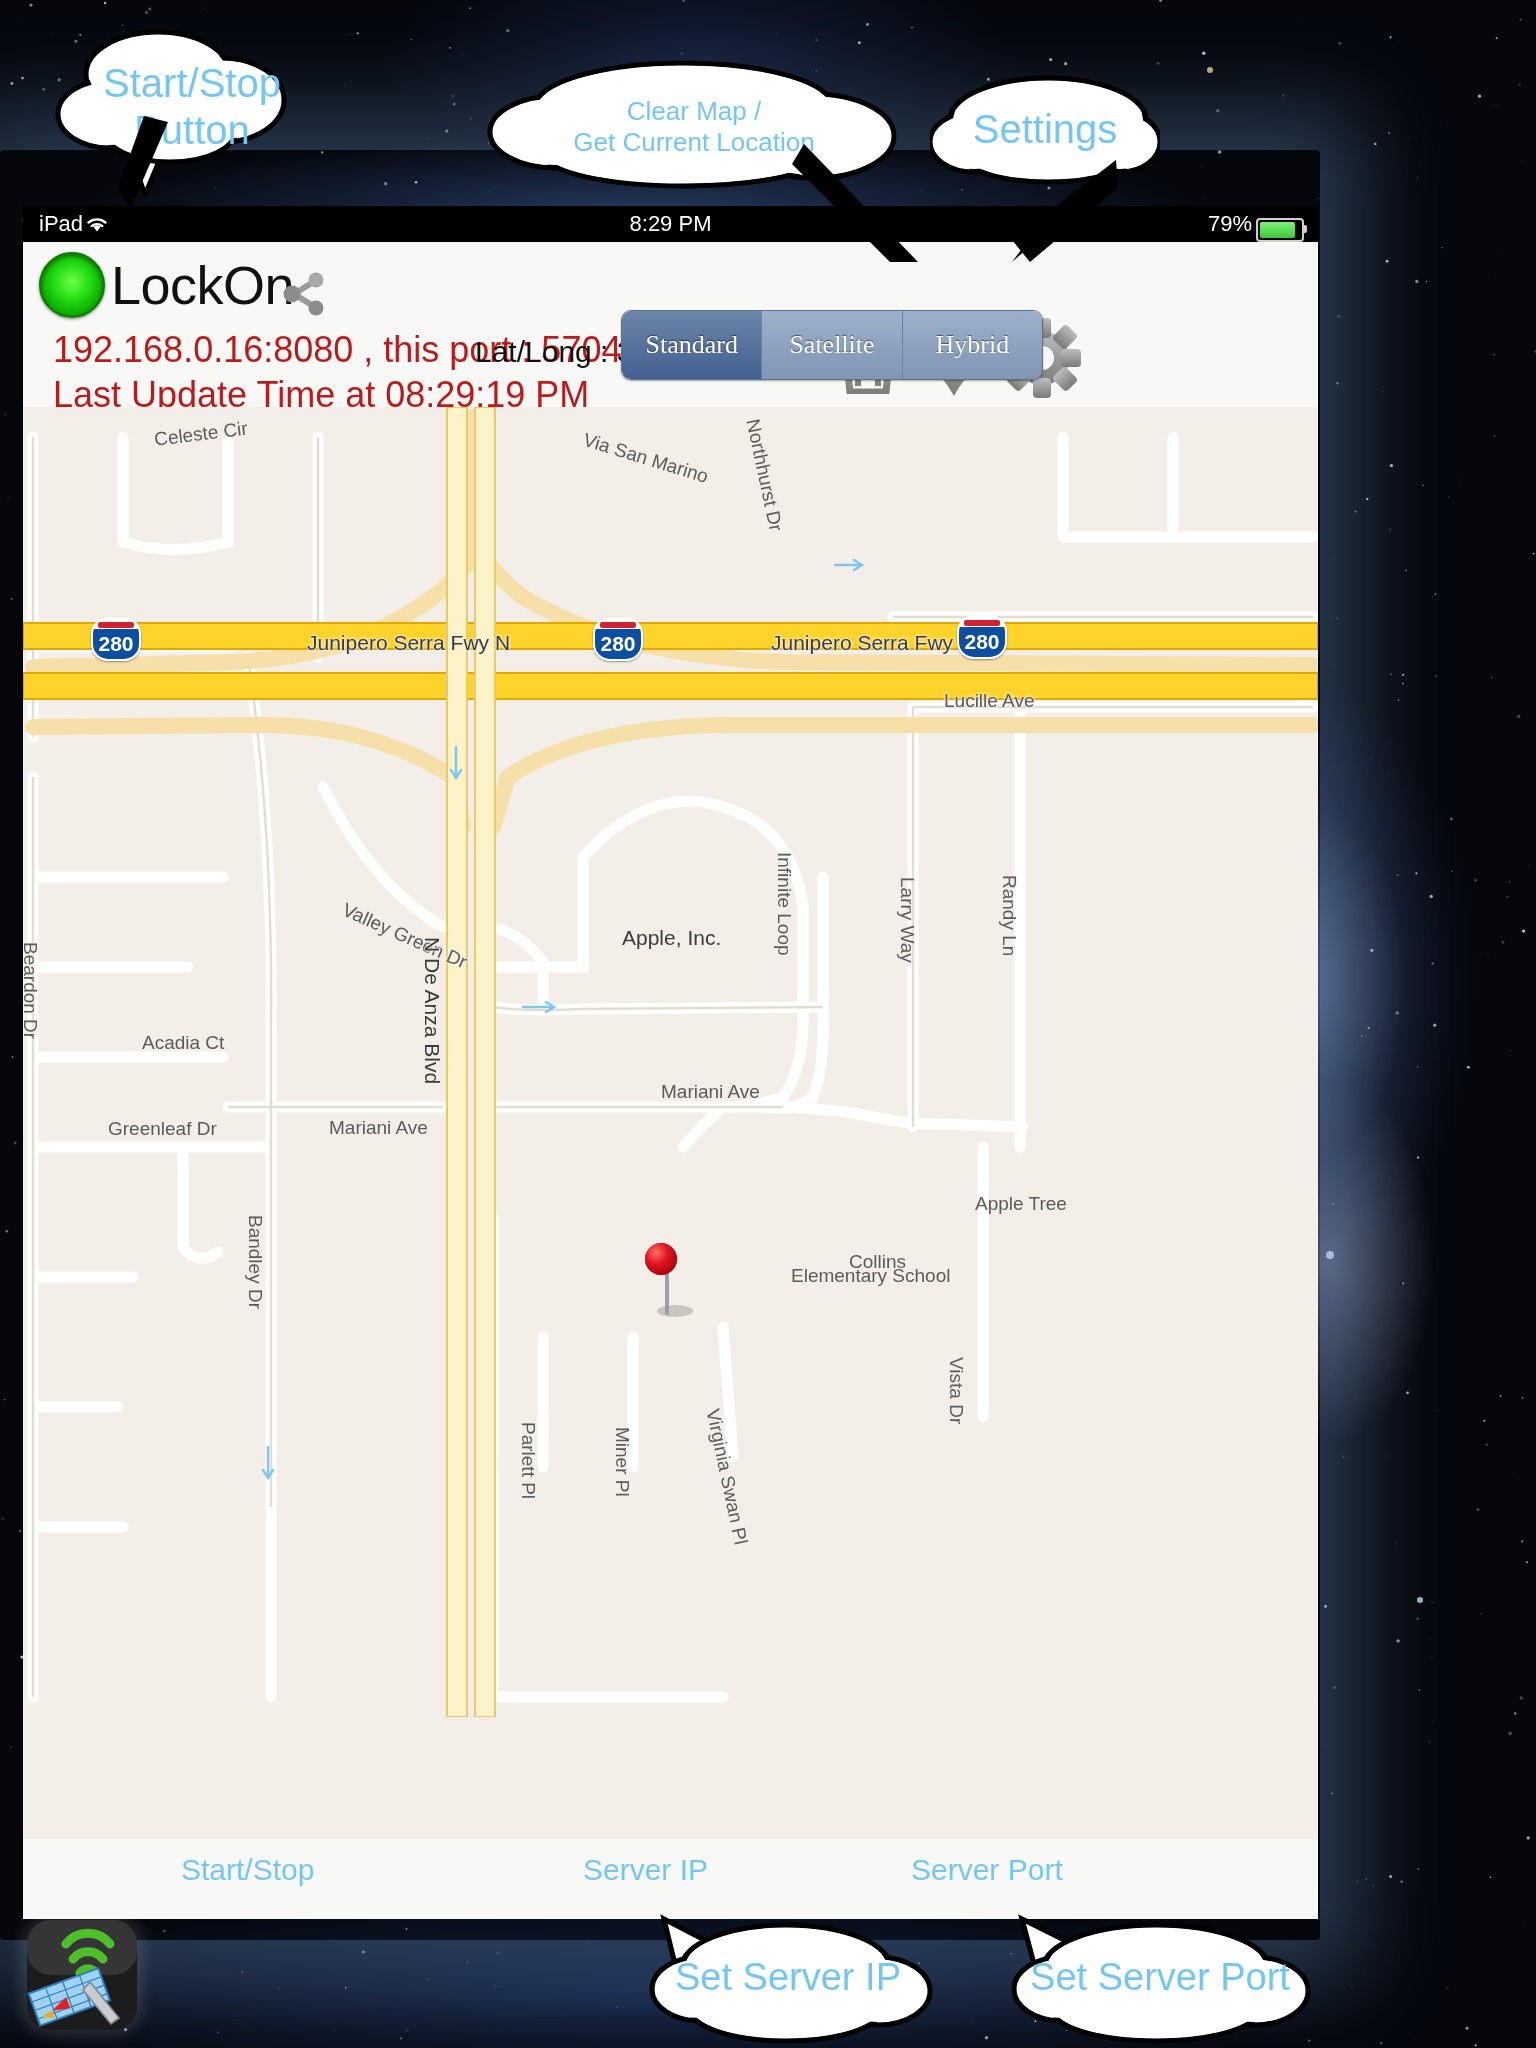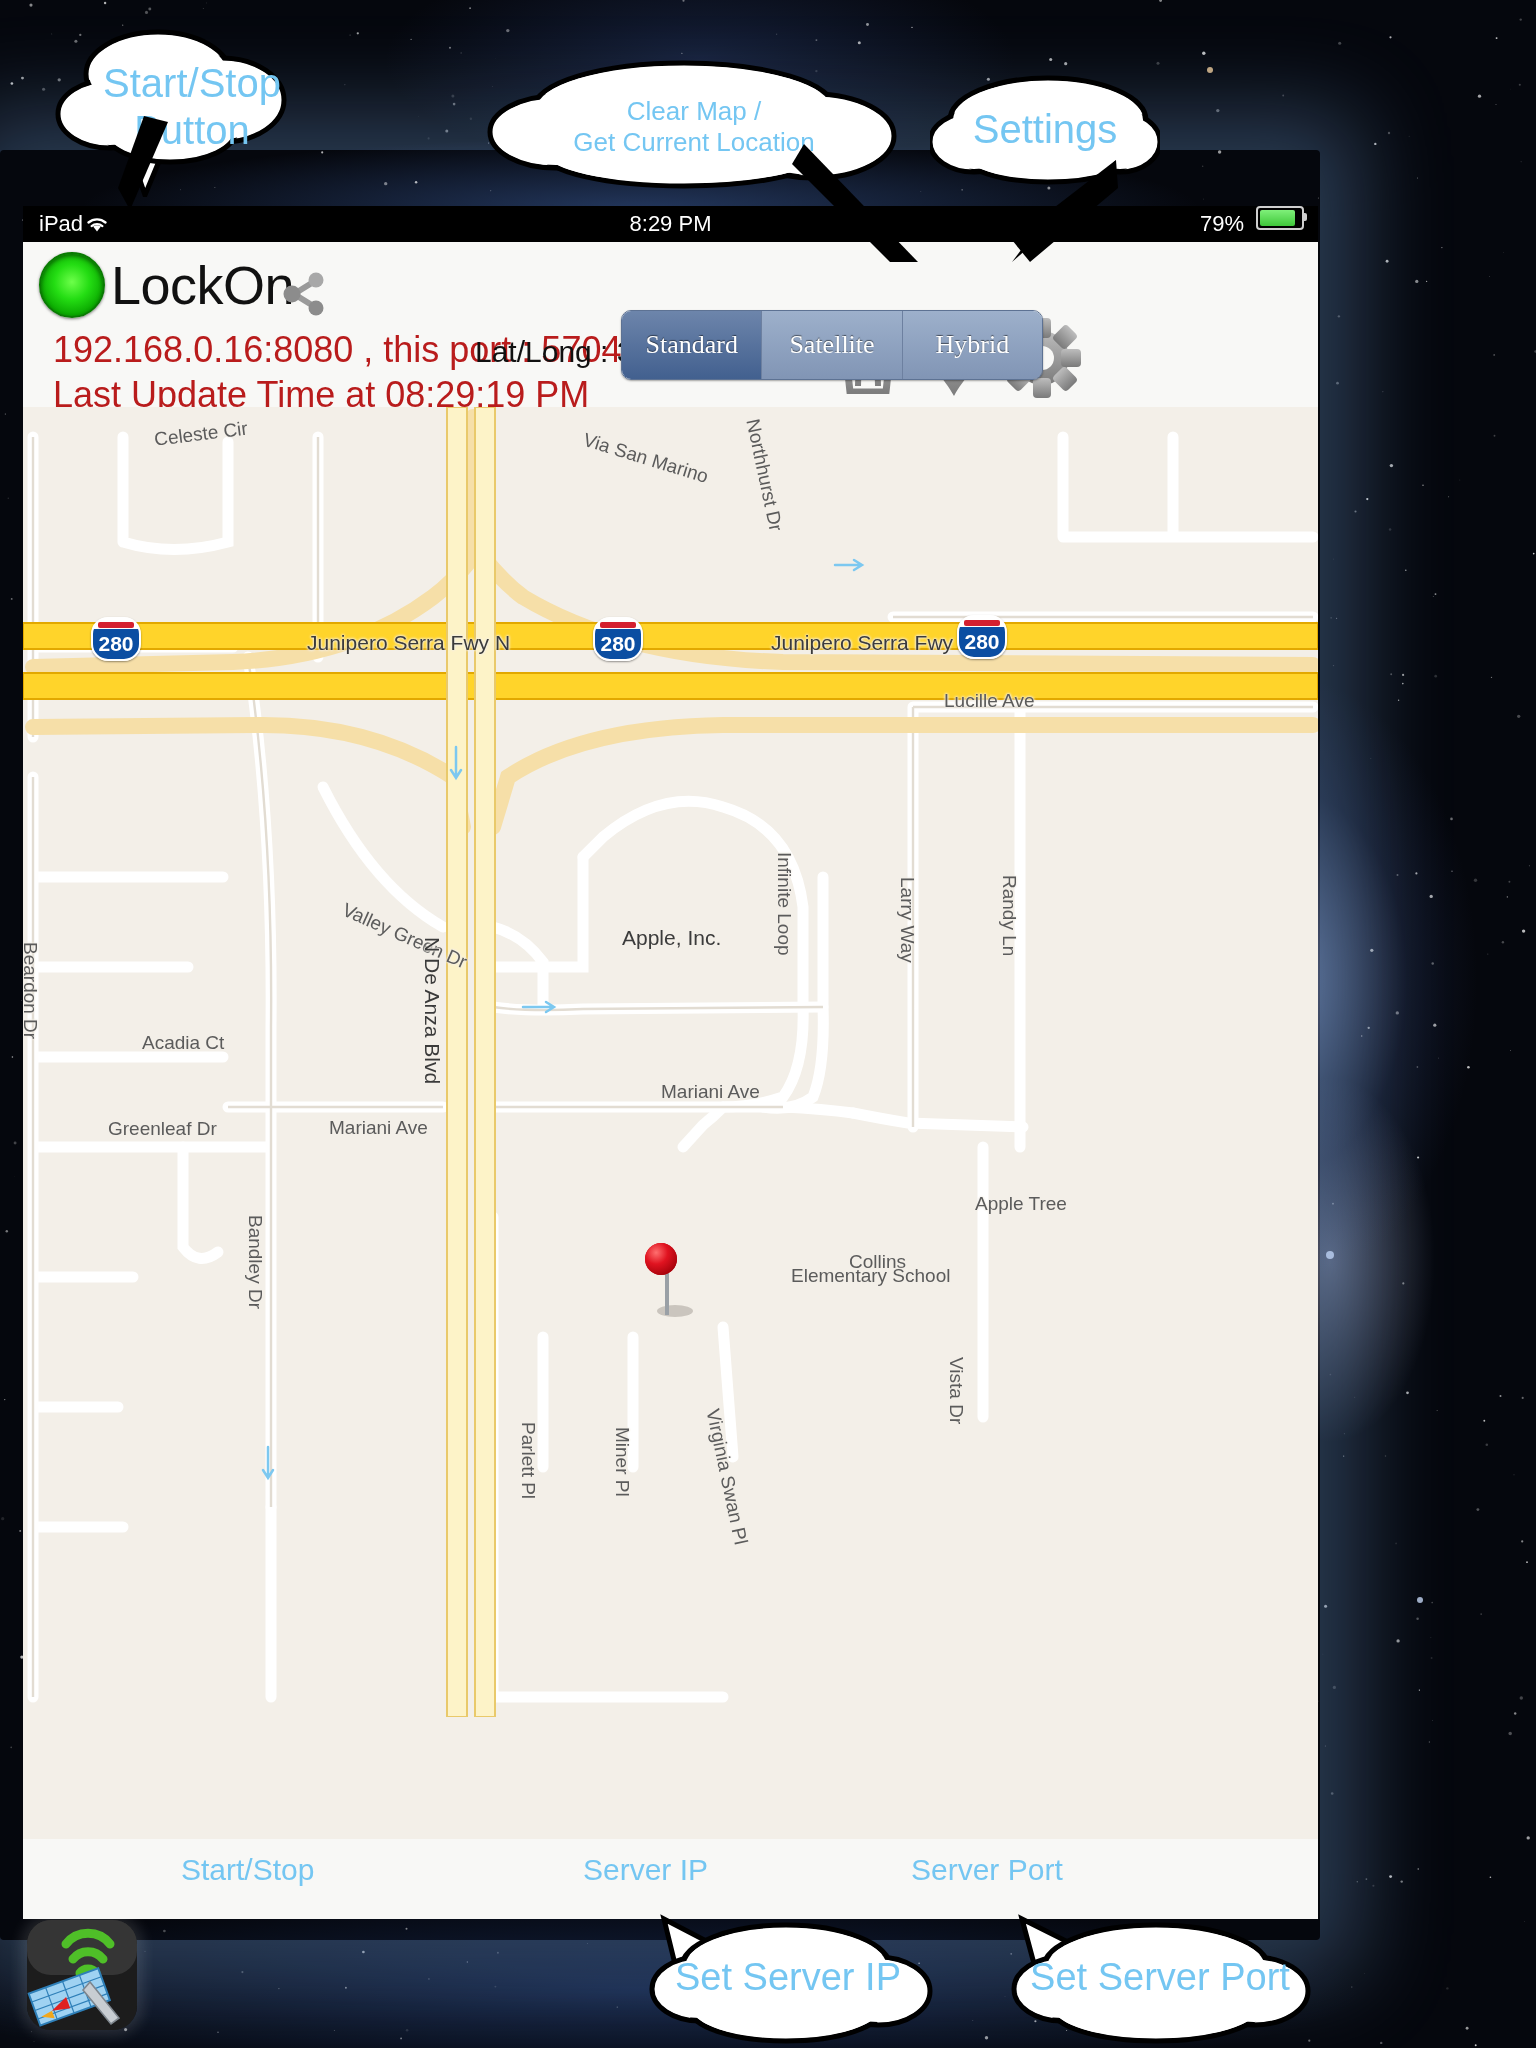--- a/index.html
+++ b/index.html
@@ -33,21 +33,21 @@
     background:#f8f8f6;overflow:hidden;
   }
 
   
   #statusbar{
     position:relative;height:36px;background:#000;color:#fff;
     font-size:22px;line-height:36px;
   }
   #statusbar .left{position:absolute;left:16px;top:0;display:flex;align-items:center;gap:1px;}
   #statusbar .mid{position:absolute;left:0;right:0;text-align:center;font-weight:normal;}
-  #statusbar .right{position:absolute;right:14px;top:0;display:flex;align-items:flex-start;gap:12px;}
+  #statusbar .right{position:absolute;right:14px;top:0;display:flex;align-items:flex-end;gap:4px;}
   .batt{width:44px;height:20px;border:2px solid #cfcfcf;border-radius:4px;position:relative;display:inline-block;}
   .batt::after{content:"";position:absolute;right:-5px;top:5px;width:3px;height:8px;background:#cfcfcf;border-radius:0 2px 2px 0;}
   .batt i{position:absolute;left:2px;top:2px;bottom:2px;width:79%;background:linear-gradient(#7ff07a,#3fc73a);border-radius:2px;display:block;}
 
   
   #header{position:relative;height:165px;background:#f8f8f6;}
   #ledbtn{
     position:absolute;left:16px;top:10px;width:62px;height:62px;border-radius:50%;
     background:radial-gradient(circle at 50% 45%, #6dff4a 0%, #24dd13 38%, #0aa800 72%, #0b7e05 100%);
     border:2px solid #0a7a03;box-shadow:0 2px 4px rgba(0,0,0,.45) inset,0 1px 3px rgba(0,0,0,.5);

